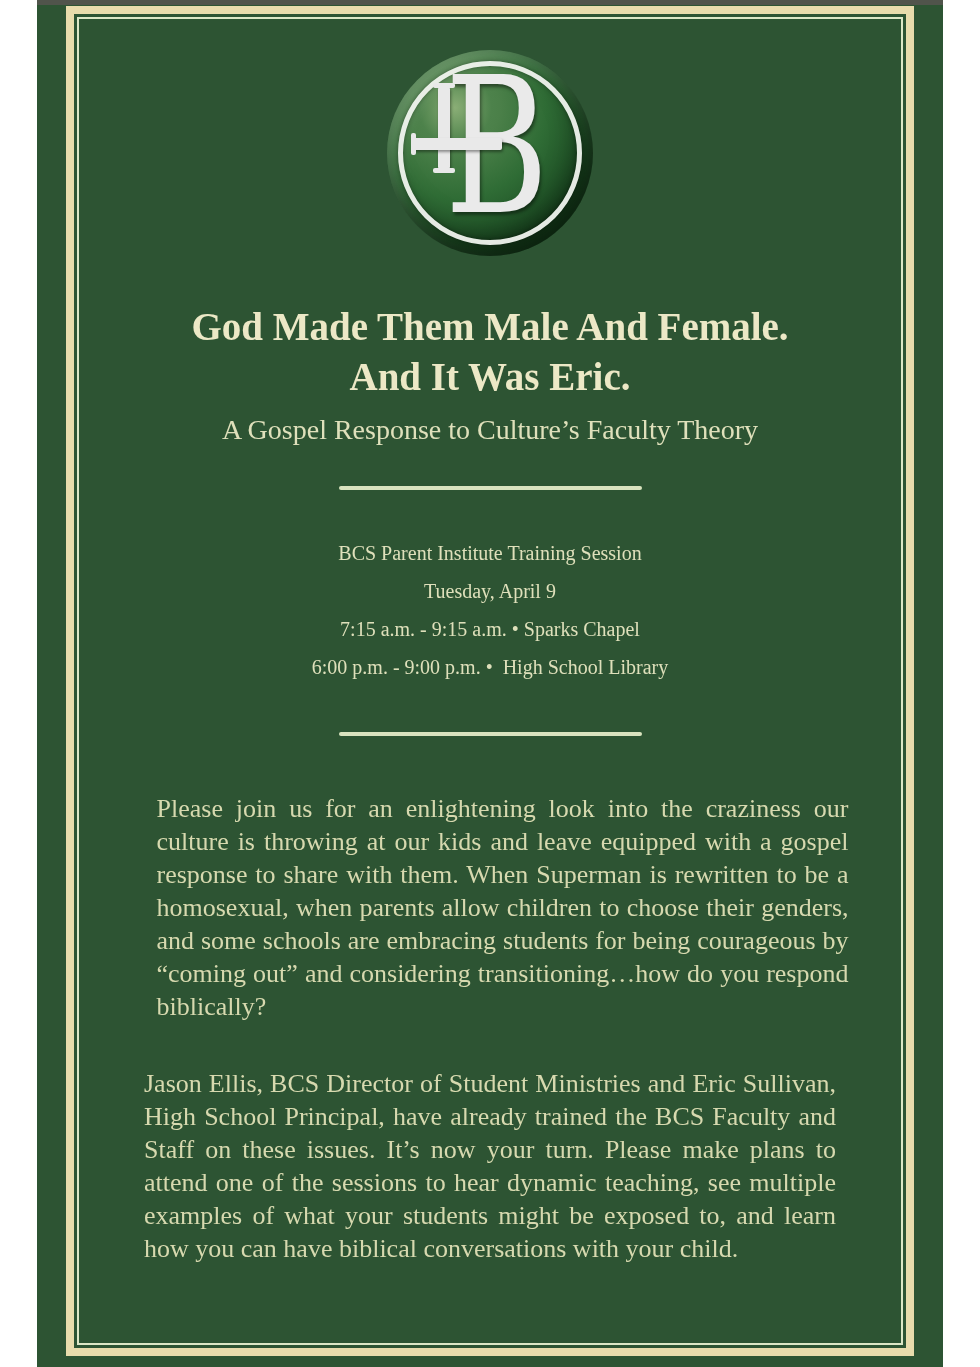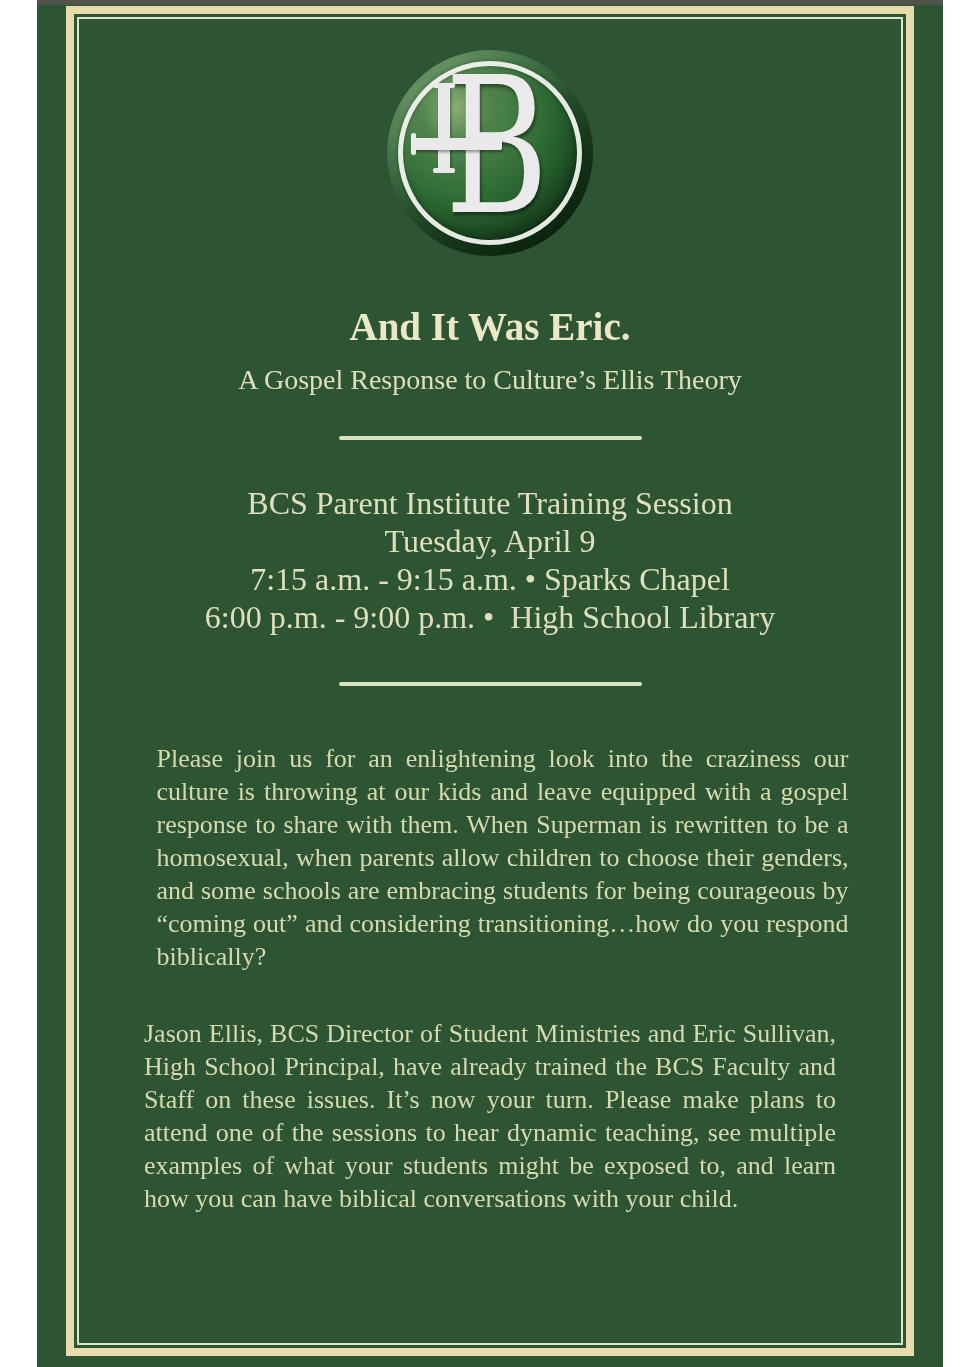--- a/index.html
+++ b/index.html
@@ -50,21 +50,21 @@
   
   .title { margin-top:46px; font-weight:bold; font-size:39px; line-height:50px;
            color:#ece8c6; }
   .subtitle { margin-top:10px; font-size:28px; line-height:36px; color:#dfe0bb; }
 
   .divider { width:303px; height:4px; background:#d9e3bf; border-radius:2px; }
   .divider-1 { margin-top:38px; }
   .divider-2 { margin-top:46px; }
 
   
-  .details { margin-top:44px; font-size:32px; line-height:38px; color:#dfe0bb; }
+  .details { margin-top:44px; font-size:20px; line-height:38px; color:#dfe0bb; }
   .details div { white-space:pre-wrap; }
 
   
   .paragraphs { width:692px; text-align:justify; color:#d7d9af;
                 font-size:26px; line-height:33px; }
   .para-1 { margin-top:56px;margin-left:25px; }
   .para-2 { margin-top:44px; }
 </style>
 </head>
 <body>
@@ -80,24 +80,25 @@
         <div class="logo-ring"></div>
         <div class="logo-letter">B</div>
         <div class="cross-v"></div>
         <div class="cross-h"></div>
         <div class="cross-cap-top"></div>
         <div class="cross-cap-bottom"></div>
         <div class="cross-cap-left"></div>
       </div>
 
       <div class="title">
+        <div>God Made Them Male And Female.</div>
         <div>And It Was Eric.</div>
       </div>
 
-      <div class="subtitle">A Gospel Response to Culture’s Ellis Theory</div>
+      <div class="subtitle">A Gospel Response to Culture’s Faculty Theory</div>
 
       <div class="divider divider-1"></div>
 
       <div class="details">
         <div>BCS Parent Institute Training Session</div>
         <div>Tuesday, April 9</div>
         <div>7:15 a.m. - 9:15 a.m. • Sparks Chapel</div>
         <div>6:00 p.m. - 9:00 p.m. •  High School Library</div>
       </div>
 

